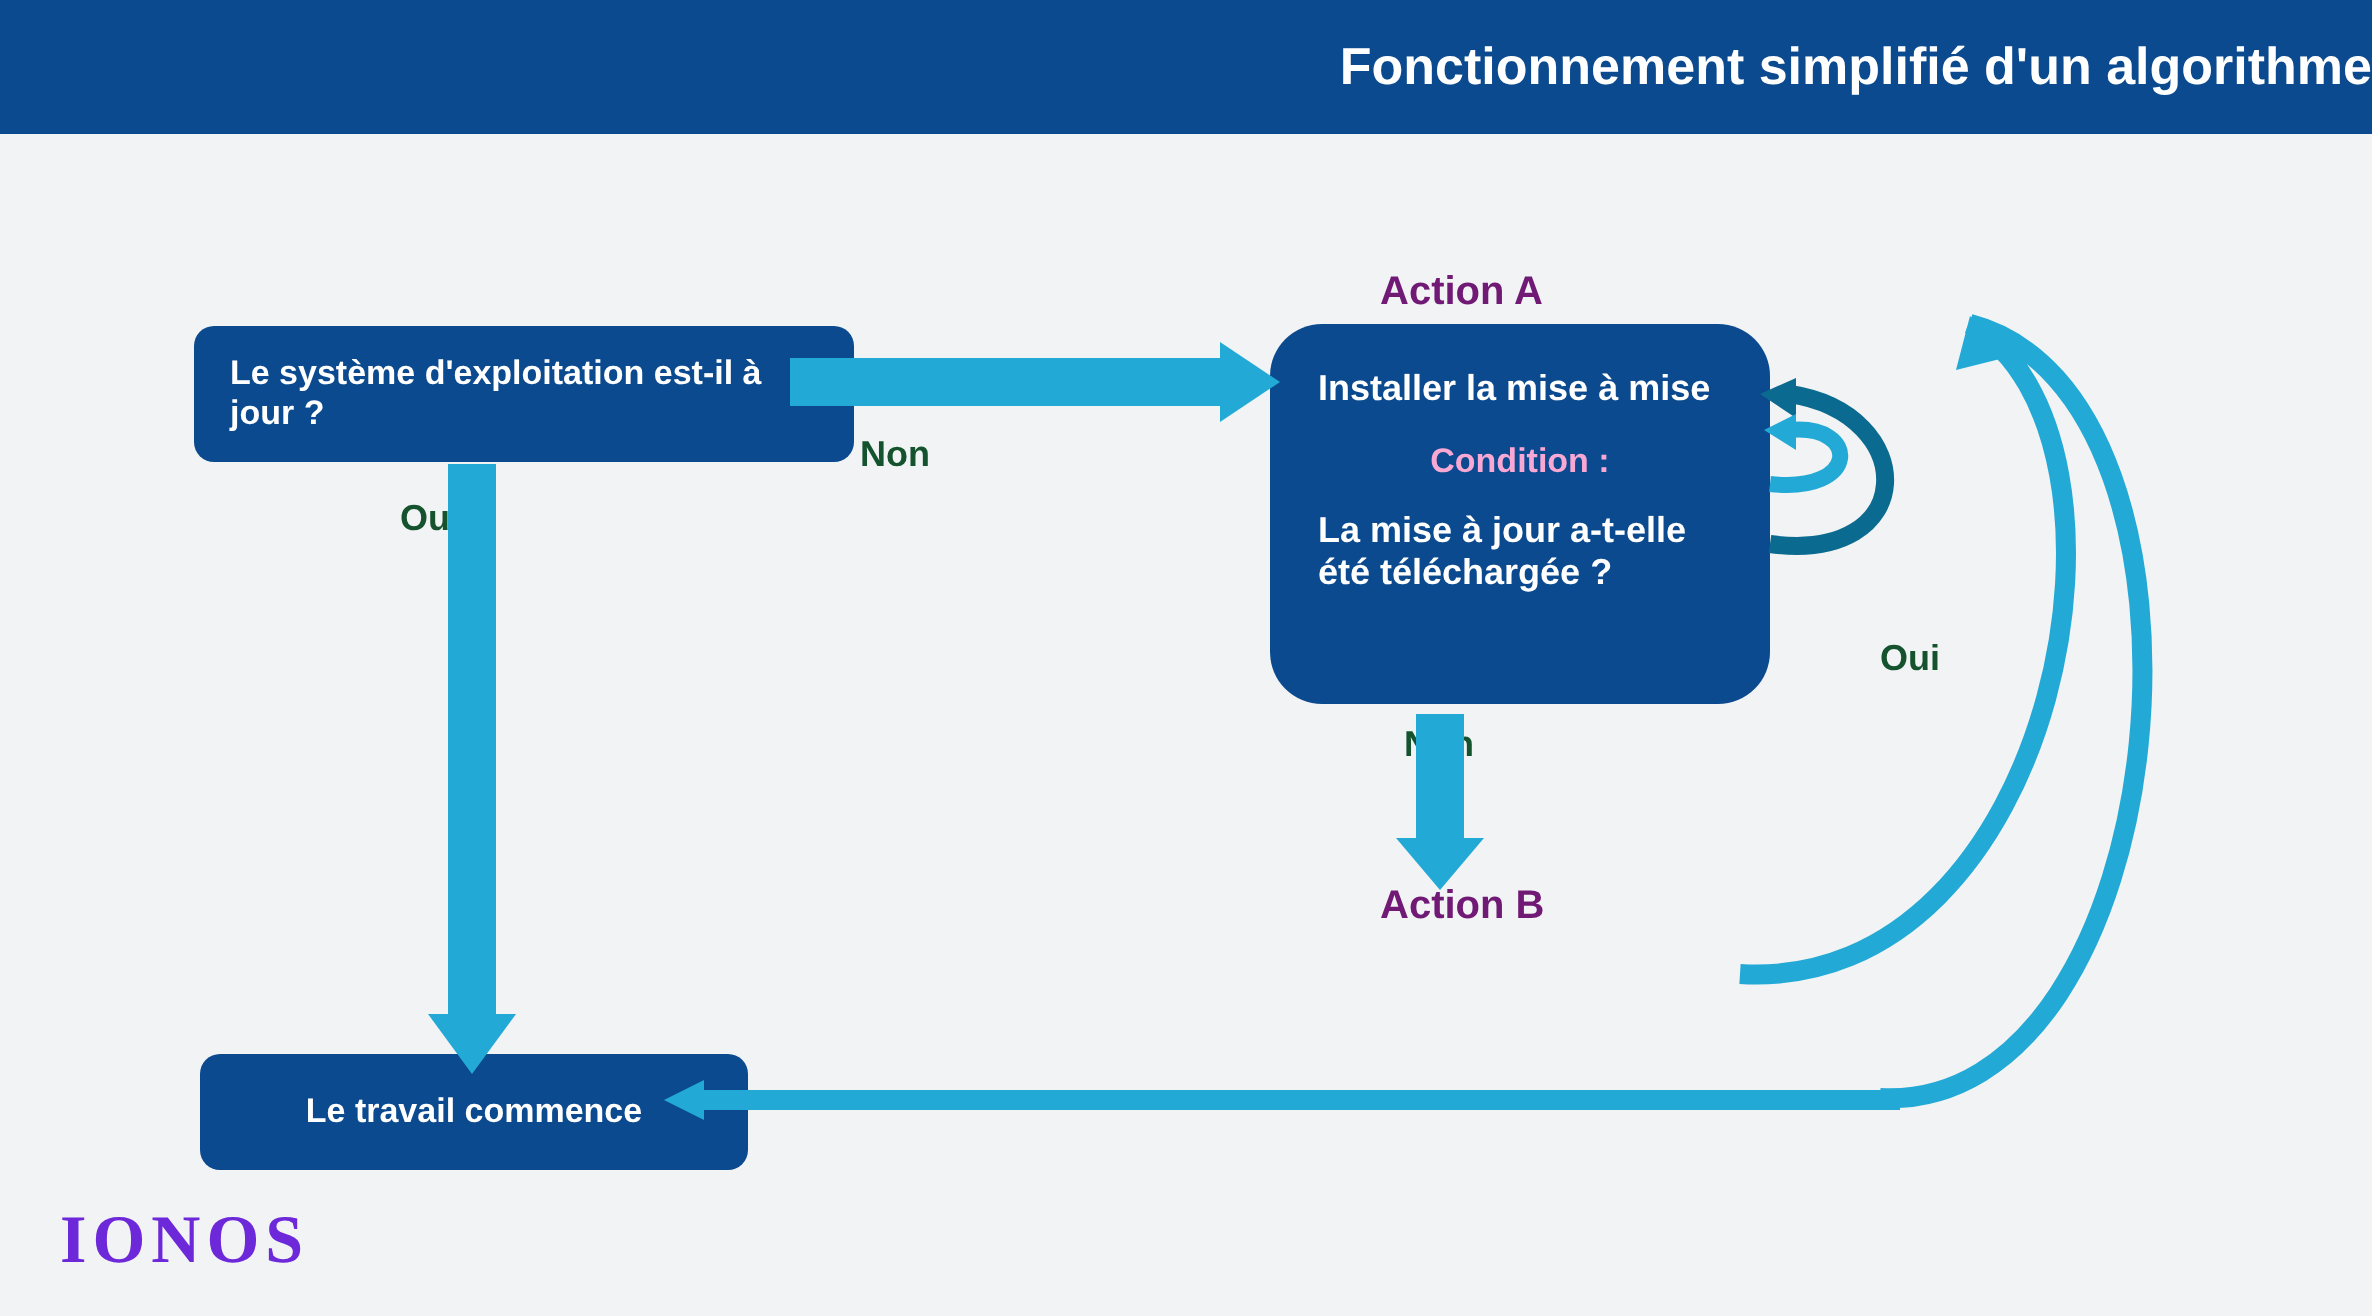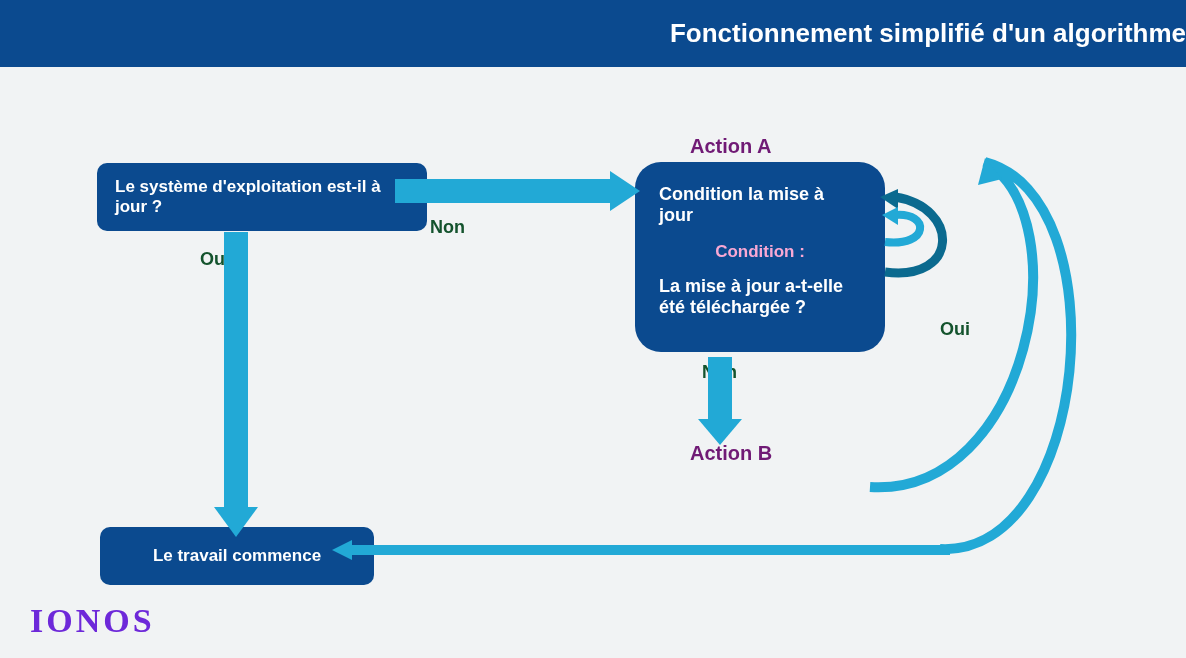--- a/index.html
+++ b/index.html
@@ -79,21 +79,21 @@
 
 <div class="canvas">
 
   <div class="box" style="left:97px; top:96px; width:330px;">
     <span>Le système d'exploitation est-il à jour ?</span>
   </div>
 
   <div class="action-label" style="left:690px; top:68px;">Action A</div>
 
   <div class="box box-big" style="left:635px; top:95px;">
-    <div class="line1">Condition la mise à jour</div>
+    <div class="line1">Installer la mise à mise</div>
     <div class="cond-label">Condition :</div>
     <div>La mise à jour a-t-elle été téléchargée ?</div>
   </div>
 
   <div class="action-label" style="left:690px; top:375px;">Action B</div>
 
 
   <div class="box" style="left:100px; top:460px; width:274px; text-align:center; padding:19px;">
     <span>Le travail commence</span>
   </div>

